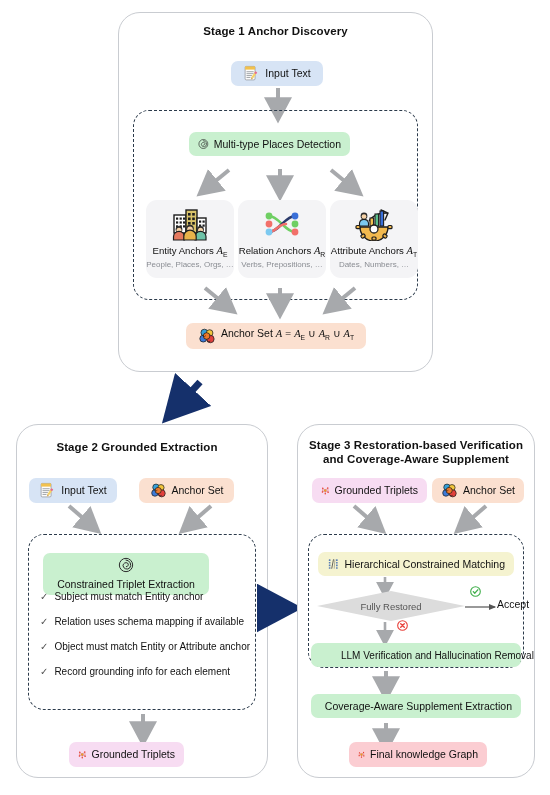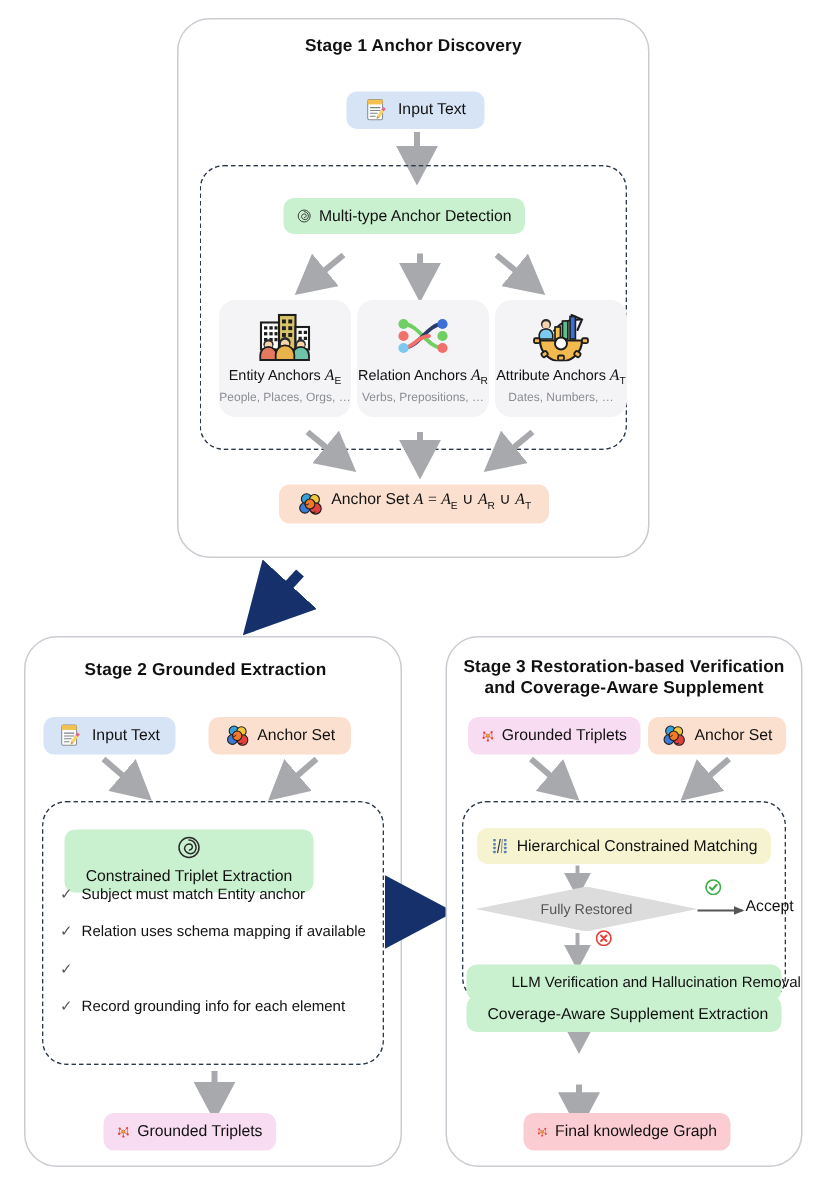--- a/index.html
+++ b/index.html
@@ -286,21 +286,21 @@
 <svg class="arrow-svg" style="left:270px; top:86px;" width="16" height="34">
   <line x1="8" y1="2" x2="8" y2="24" stroke="#a7a9ac" stroke-width="4" marker-end="url(#mk-grey)"></line>
 </svg>
 
 <div class="dashed" style="left:133px; top:110px; width:285px; height:190px;"></div>
 
 <div class="chip green" style="left:189px; top:132px; width:161px; justify-content:center;">
   <svg width="16" height="16">
       <use href="#ic-spiral"></use>
     </svg>
-  <span class="chip-label">Multi-type Anchor Detection</span>
+  <span class="chip-label">Multi-type Places Detection</span>
 </div>
 
 <svg class="arrow-svg" style="left:195px; top:166px;" width="170" height="34">
   <line x1="34" y1="4" x2="12" y2="22" stroke="#a7a9ac" stroke-width="4" marker-end="url(#mk-grey)"></line>
   <line x1="85" y1="3" x2="85" y2="22" stroke="#a7a9ac" stroke-width="4" marker-end="url(#mk-grey)"></line>
   <line x1="136" y1="4" x2="158" y2="22" stroke="#a7a9ac" stroke-width="4" marker-end="url(#mk-grey)"></line>
 </svg>
 
 <div class="anchor-card" style="left:146px; top:200px; width:88px; height:78px;">
   <span class="ic">
@@ -400,20 +400,21 @@
 <div class="check-row" style="left:40px; top:591px;">
   <span class="check-mark">✓</span>
   <span>Subject must match Entity anchor</span>
 </div>
 <div class="check-row" style="left:40px; top:616px;">
   <span class="check-mark">✓</span>
   <span>Relation uses schema mapping if available</span>
 </div>
 <div class="check-row" style="left:40px; top:641px;">
   <span class="check-mark">✓</span>
+  <span>Object must match Entity or Attribute anchor</span>
 </div>
 <div class="check-row" style="left:40px; top:666px;">
   <span class="check-mark">✓</span>
   <span>Record grounding info for each element</span>
 </div>
 
 <svg class="arrow-svg" style="left:135px; top:712px;" width="16" height="32">
   <line x1="8" y1="2" x2="8" y2="22" stroke="#a7a9ac" stroke-width="4" marker-end="url(#mk-grey)"></line>
 </svg>
 
@@ -490,21 +491,21 @@
   <svg width="16" height="16">
       <use href="#ic-spiral"></use>
     </svg>
   <span class="chip-label" style="font-size:10px;padding-left:16px;">LLM Verification and Hallucination Removal</span>
 </div>
 
 <svg class="arrow-svg" style="left:378px; top:669px;" width="16" height="30">
   <line x1="8" y1="2" x2="8" y2="20" stroke="#a7a9ac" stroke-width="4" marker-end="url(#mk-grey)"></line>
 </svg>
 
-<div class="chip green" style="left:311px; top:664px; width:210px; justify-content:flex-start;">
+<div class="chip green" style="left:311px; top:694px; width:210px; justify-content:flex-end;">
   <svg width="16" height="16">
       <use href="#ic-spiral"></use>
     </svg>
   <span class="chip-label">Coverage-Aware Supplement Extraction</span>
 </div>
 
 <svg class="arrow-svg" style="left:378px; top:721px;" width="16" height="30">
   <line x1="8" y1="2" x2="8" y2="20" stroke="#a7a9ac" stroke-width="4" marker-end="url(#mk-grey)"></line>
 </svg>
 

